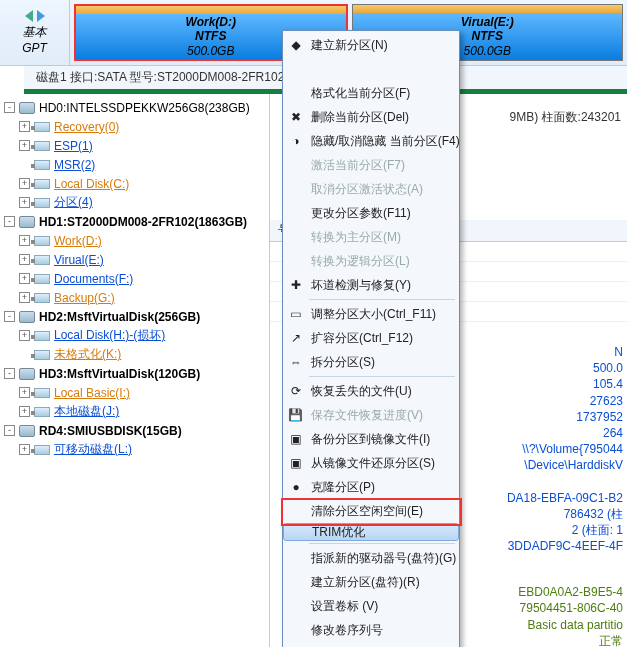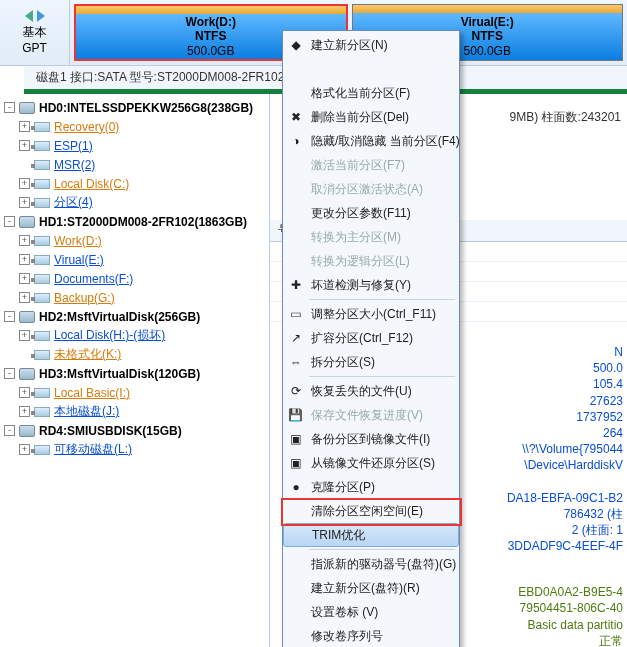--- a/index.html
+++ b/index.html
@@ -1,17 +1,17 @@
 <!DOCTYPE html>
 <html><head>
 <meta charset="utf-8">
 <style>
   * { box-sizing: border-box; font-family: "Microsoft YaHei", "SimSun", sans-serif; font-size: 12px; }
   body { margin: 0; padding: 0; width: 627px; height: 647px; overflow: hidden; background: #fff; }
-  .top-row { display: flex; height: 66px; border-bottom: 1px solid #bcd; background: linear-gradient(#eef6ff,#e0ecf8); }
+  .top-row { display: flex; height: 66px; border-bottom: 1px solid #bcd; background: linear-gradient(#eef6ff,#e0ecf8); font-style: italic; }
   .basic-box { width: 70px; display: flex; flex-direction: column; align-items: center; justify-content: center; border-right: 1px solid #bcd; }
   .arrows { display: flex; gap: 4px; margin-bottom: 2px; }
   .arrow-l, .arrow-r { width: 0; height: 0; border-top: 6px solid transparent; border-bottom: 6px solid transparent; }
   .arrow-l { border-right: 8px solid #4a8; }
   .arrow-r { border-left: 8px solid #49d; }
   .part-bar { flex: 1; display: flex; gap: 4px; padding: 4px; }
   .part { flex: 1; border: 1px solid #777; display: flex; flex-direction: column; }
   .part.sel { border: 2px solid #e33; }
   .part-header { background: linear-gradient(#f9c96a,#e8a93a); height: 8px; }
   .part-body { flex: 1; background: linear-gradient(#5fb8ff,#0a7de0); display:flex;flex-direction:column;align-items:center;justify-content:center; color:#000; text-align:center; line-height:1.2;}
@@ -32,21 +32,21 @@
   .rows { position:absolute; top:148px; left:0; right:0;}
   .row { display:flex; height:20px; align-items:center; border-bottom:1px solid #eef;}
   .row .c1 { width:64px; text-align:center;}
   .row .c2 { width:80px; text-align:center;}
   .details { position:absolute; top:250px; right:4px; text-align:right; color:#0a4fd4; line-height:1.35;}
   .ctx-menu { position:absolute; top:30px; left:282px; width:178px; background:#f4f8fc; border:1px solid #8da; border:1px solid #6a8dbb; box-shadow:3px 3px 5px rgba(0,0,0,.3); z-index:50; padding:2px 0;}
   .mi { display:flex; align-items:center; height:24px; padding:0 10px 0 28px; position:relative; cursor:default; color:#222; white-space:nowrap;}
   .mi.disabled { color:#9aa; }
   .mi .mic { position:absolute; left:4px; width:18px; height:18px; display:flex;align-items:center;justify-content:center; font-size:12px;}
   .sep { height:1px; background:#c6d4e4; margin:2px 4px 2px 26px;}
-  .mi.hl { background: linear-gradient(#d6e8fb,#b8d6f4); border:1px solid #7eaadd; border-radius:3px; height:24px;}
+  .mi.hl { background: linear-gradient(#d6e8fb,#b8d6f4); border:1px solid #7eaadd; border-radius:3px; height:18px;}
   .hl-frame { position:absolute; border:2px solid #e33; pointer-events:none; z-index:60;}
 </style>
 </head>
 <body>
 
 <div class="top-row">
   <div class="basic-box">
     <div class="arrows">
       <div class="arrow-l"></div>
       <div class="arrow-r"></div>
@@ -76,21 +76,21 @@
 
 <div class="info-line">
   <span>磁盘1 接口:SATA 型号:ST2000DM008-2FR102 序</span>
 </div>
 
 <div class="main">
   <div class="tree" id="tree">
       <div class="tree-node">
         <span class="exp">-</span>
         <span class="icon-d"></span>
-        <span class="" style="font-weight: bold;">HD0:INTELSSDPEKKW256G8(238GB)</span>
+        <span class="" style="font-weight: normal;">HD0:INTELSSDPEKKW256G8(238GB)</span>
       </div>
       <div class="tree-node">
         <span class="spacer"></span>
         <span class="exp">+</span>
         <span class="icon-p"></span>
         <span class="lnk orange">Recovery(0)</span>
       </div>
       <div class="tree-node">
         <span class="spacer"></span>
         <span class="exp">+</span>

